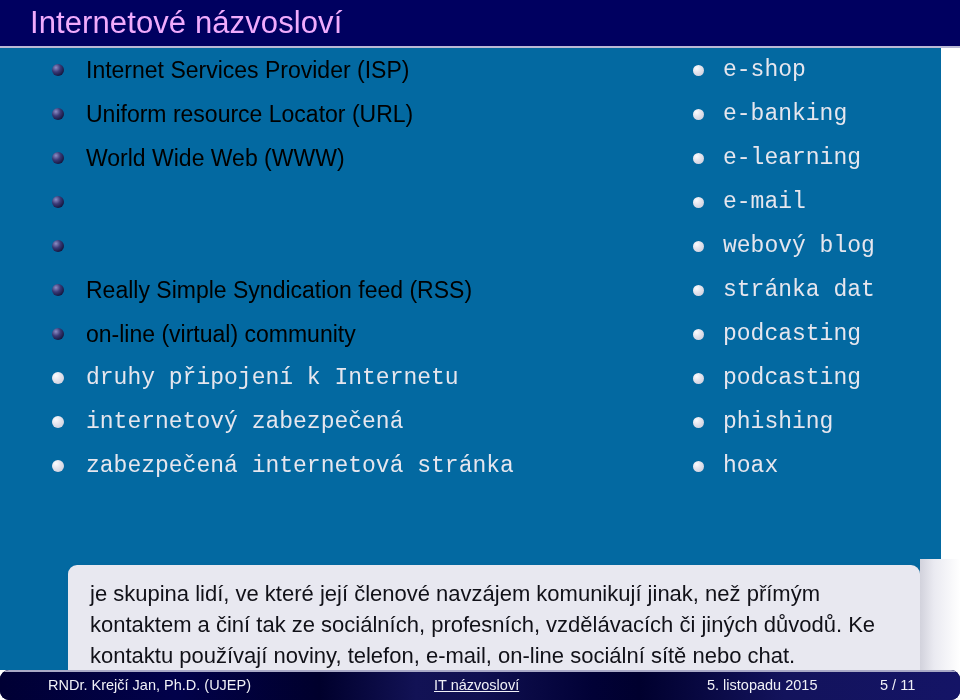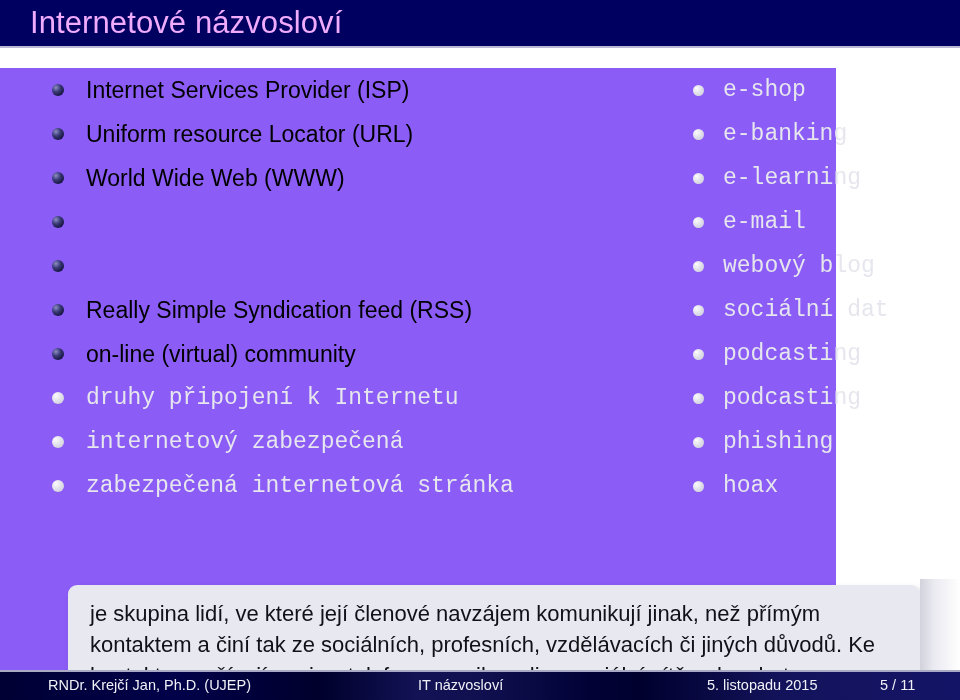--- a/index.html
+++ b/index.html
@@ -39,24 +39,23 @@
     left: 0; top: 46px;
     width: 960px;
     height: 2px;
     background: #b9b9d6;
   }
 
   
   #slide-body {
     position: absolute;
     left: 0; top: 48px;
-    width: 836px;
+    width: 941px;
     height: 622px;
-    background: #8b5cf6;
-    margin-top: 20px;
+    background: #0369a1;
   }
 
   .column {
     position: absolute;
     top: 0;
   }
   #left-column  { left: 52px;  width: 620px; }
   #right-column { left: 693px; width: 262px; }
 
   .bullet-item {
@@ -135,20 +134,21 @@
   #reload-icon svg { display: block; }
 
   
   #footer-bar {
     position: absolute;
     left: 0; top: 670px;
     width: 960px;
     height: 30px;
     background: #000038;
     overflow: hidden;
+    border-radius: 9px;
   }
   #footer-bar .seg {
     position: absolute;
     top: 0;
     height: 30px;
   }
   .seg-a { left: 0;     width: 320px; background: linear-gradient(to right, #000034 0%, #01014a 55%, #00002c 100%); }
   .seg-b { left: 320px; width: 160px; background: linear-gradient(to right, #00002c 0%, #121255 60%, #101050 100%); }
   .seg-c { left: 480px; width: 160px; background: linear-gradient(to right, #101050 0%, #010136 70%, #00002e 100%); }
   .seg-d { left: 640px; width: 320px; background: linear-gradient(to right, #00002e 0%, #13135c 45%, #141466 100%); }
@@ -162,21 +162,21 @@
   .footer-text {
     position: absolute;
     top: 0;
     height: 30px;
     line-height: 31px;
     color: #f0f0f7;
     font-size: 14.5px;
     white-space: nowrap;
   }
   #footer-author { left: 48px; }
-  #footer-subject { left: 418px; }
+  #footer-subject { left: 434px; text-decoration: underline; }
   #footer-date { left: 707px; }
   #footer-pages { left: 880px; }
 </style>
 </head>
 <body>
 
 <div id="title-bar">
   <div class="title-text">Internetové názvosloví</div>
 </div>
 <div id="title-underline"></div>
@@ -194,21 +194,21 @@
       <div class="bullet-item dim"><span class="bullet-marker"></span><span class="bullet-label">druhy připojení k Internetu</span></div>
       <div class="bullet-item dim"><span class="bullet-marker"></span><span class="bullet-label">internetový zabezpečená</span></div>
       <div class="bullet-item dim"><span class="bullet-marker"></span><span class="bullet-label">zabezpečená internetová stránka</span></div>
     </div>
   <div class="column" id="right-column">
       <div class="bullet-item dim"><span class="bullet-marker"></span><span class="bullet-label">e-shop</span></div>
       <div class="bullet-item dim"><span class="bullet-marker"></span><span class="bullet-label">e-banking</span></div>
       <div class="bullet-item dim"><span class="bullet-marker"></span><span class="bullet-label">e-learning</span></div>
       <div class="bullet-item dim"><span class="bullet-marker"></span><span class="bullet-label">e-mail</span></div>
       <div class="bullet-item dim"><span class="bullet-marker"></span><span class="bullet-label">webový blog</span></div>
-      <div class="bullet-item dim"><span class="bullet-marker"></span><span class="bullet-label">sociální dat</span></div>
+      <div class="bullet-item dim"><span class="bullet-marker"></span><span class="bullet-label">stránka dat</span></div>
       <div class="bullet-item dim"><span class="bullet-marker"></span><span class="bullet-label">podcasting</span></div>
       <div class="bullet-item dim"><span class="bullet-marker"></span><span class="bullet-label">podcasting</span></div>
       <div class="bullet-item dim"><span class="bullet-marker"></span><span class="bullet-label">phishing</span></div>
       <div class="bullet-item dim"><span class="bullet-marker"></span><span class="bullet-label">hoax</span></div>
     </div>
 
   <div id="definition-box">
     <div class="definition-text">je skupina lidí, ve které její členové navzájem komunikují jinak, než přímým kontaktem a činí tak ze sociálních, profesních, vzdělávacích či jiných důvodů. Ke kontaktu používají noviny, telefon, e-mail, on-line sociální sítě nebo chat.</div>
   </div>
 

